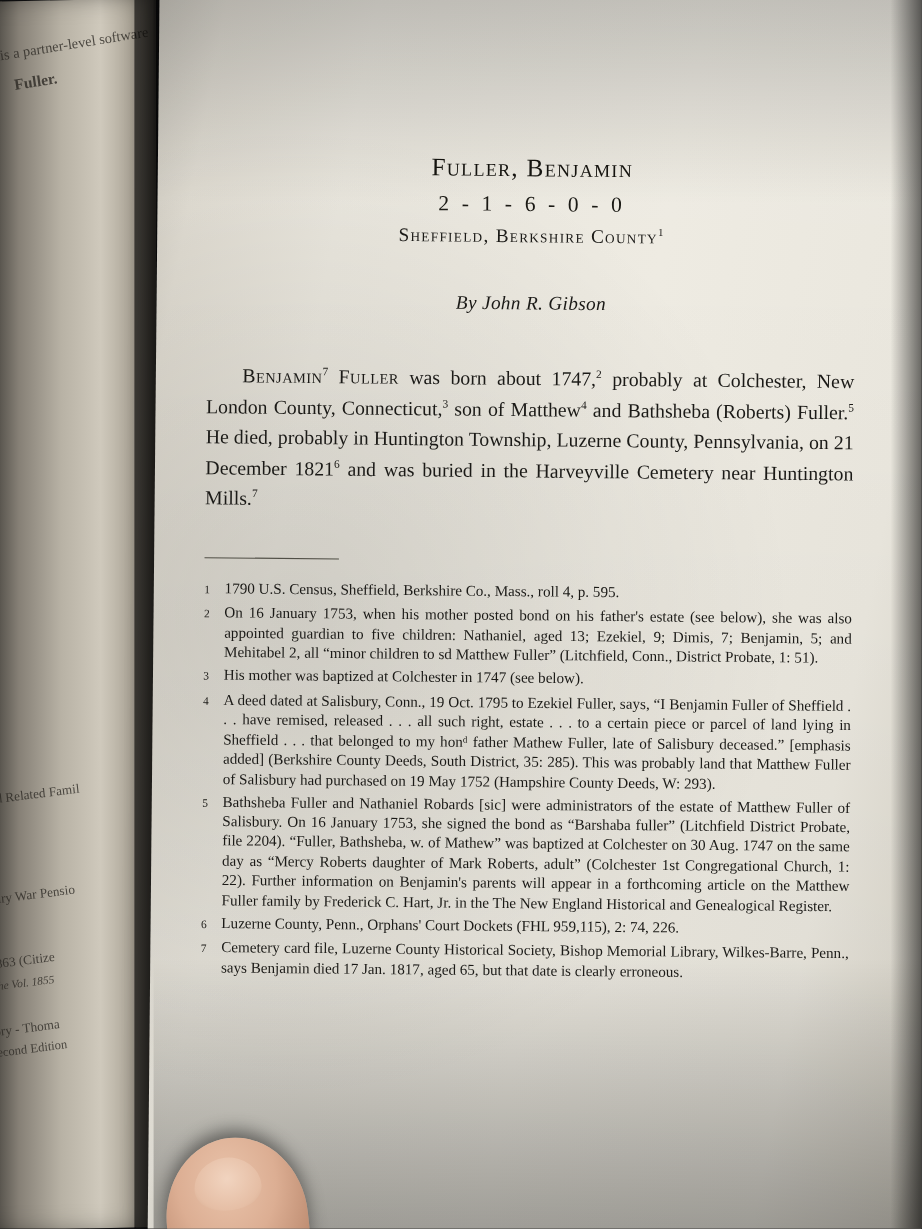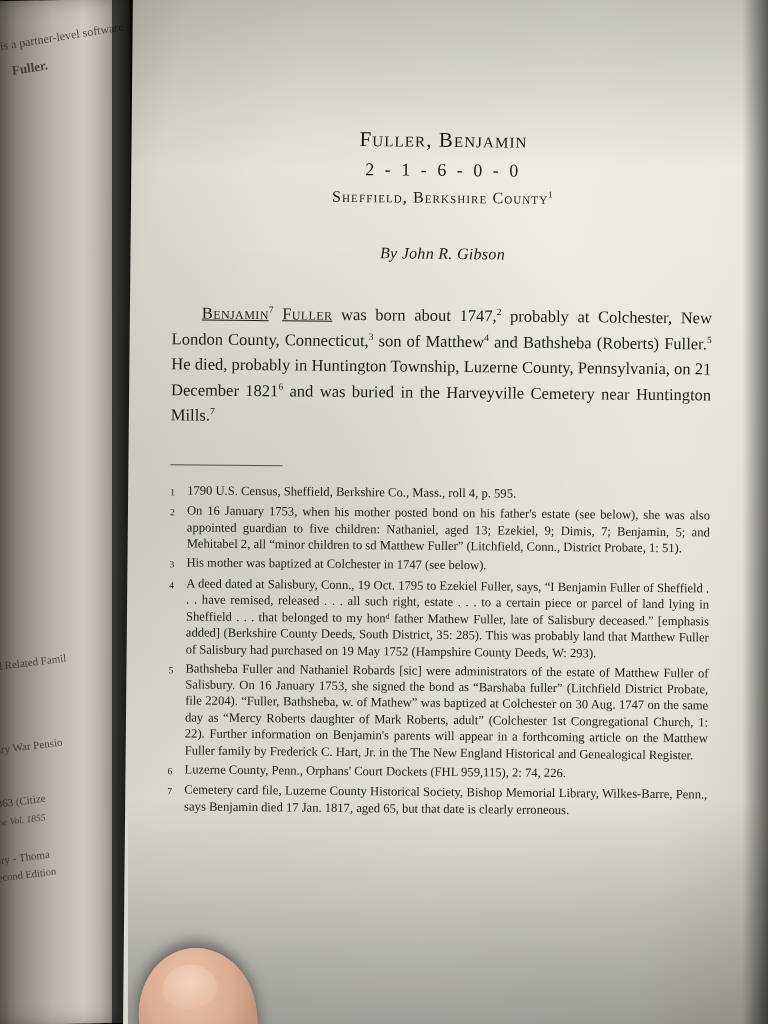--- a/index.html
+++ b/index.html
@@ -126,21 +126,20 @@
     margin-top: 40px;
     font-size: 16.5px;
     line-height: 25.5px;
     text-align: justify;
     text-indent: 30px;
     hyphens: none;
   }
   .body-para .leadname {
     font-variant: small-caps;
     letter-spacing: .4px;
-    text-decoration: underline;
   }
   sup { font-size: 9.5px; vertical-align: super; line-height: 0; }
 
   .rule {
     margin-top: 36px;
     width: 112px;
     height: 1px;
     background: #3a382f;
     opacity: .85;
   }

